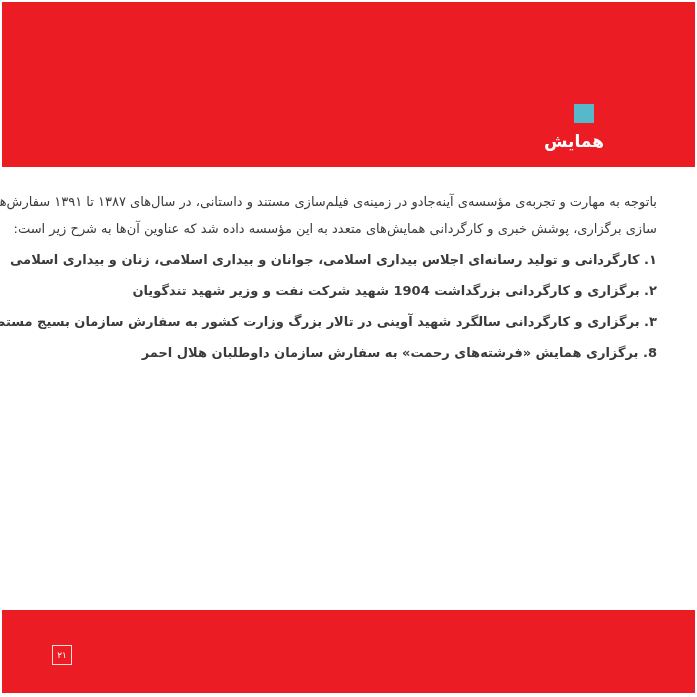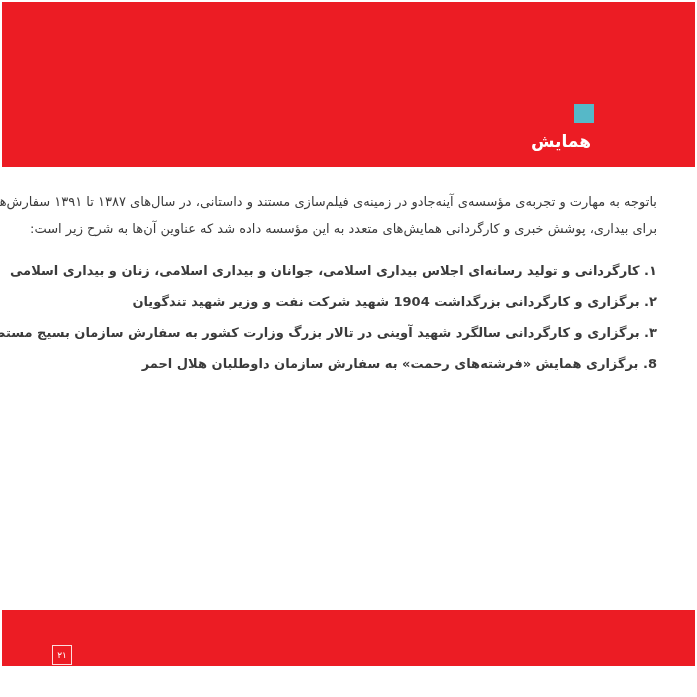--- a/index.html
+++ b/index.html
@@ -23,21 +23,21 @@
   }
   .accent-square {
     position: absolute;
     left: 572px; top: 102px;
     width: 20px; height: 19px;
     background: #56b8c8;
   }
   .section-title {
     position: absolute;
     top: 128px;
-    right: 104px;
+    right: 91px;
     direction: rtl;
     color: #ffffff;
     font-size: 17px;
     font-weight: bold;
     line-height: 22px;
     white-space: nowrap;
   }
 
   
   .content {
@@ -49,35 +49,35 @@
     text-align: right;
     color: #3b3b3b;
   }
   .intro-line {
     font-size: 13px;
     line-height: 27px;
     white-space: nowrap;
     font-weight: 500;
   }
   .event-list {
-    margin-top: 21px;
+    margin-top: 10px;
   }
   .list-item {
     font-size: 13px;
     font-weight: bold;
     line-height: 16px;
     margin-bottom: 15px;
     white-space: nowrap;
   }
 
   
   .band-bottom {
     position: absolute;
     left: 2px; right: 2px; top: 610px;
-    height: 56px;
+    height: 83px;
     background: #ec1c24;
   }
   .page-num-box {
     position: absolute;
     left: 50px; top: 35px;
     width: 20px; height: 20px;
     border: 1px solid rgba(255,255,255,0.85);
     display: flex;
     align-items: center;
     justify-content: center;
@@ -95,21 +95,21 @@
 <div class="page">
 
   <div class="band-top">
     <div class="accent-square"></div>
     <div class="section-title">همایش</div>
   </div>
 
   <div class="content">
     <div class="intro">
       <div class="intro-line">باتوجه به مهارت و تجربه‌ی مؤسسه‌ی آینه‌جادو در زمینه‌ی فیلم‌سازی مستند و داستانی، در سال‌های ۱۳۸۷ تا ۱۳۹۱ سفارش‌هایی</div>
-      <div class="intro-line">برای بیداری، پوشش خبری و کارگردانی همایش‌های متعدد به این مؤسسه داده شد که عناوین آن‌ها به شرح زیر است:</div>
+      <div class="intro-line">سازی برگزاری، پوشش خبری و کارگردانی همایش‌های متعدد به این مؤسسه داده شد که عناوین آن‌ها به شرح زیر است:</div>
     </div>
 
     <div class="event-list">
       <div class="list-item">۱. کارگردانی و تولید رسانه‌ای اجلاس بیداری اسلامی، جوانان و بیداری اسلامی، زنان و بیداری اسلامی</div>
       <div class="list-item">۲. برگزاری و کارگردانی بزرگداشت 1904 شهید شرکت نفت و وزیر شهید تندگویان</div>
       <div class="list-item">۳. برگزاری و کارگردانی سالگرد شهید آوینی در تالار بزرگ وزارت کشور به سفارش سازمان بسیج مستضعفین به مدت سه سال</div>
       <div class="list-item">8. برگزاری همایش «فرشته‌های رحمت» به سفارش سازمان داوطلبان هلال احمر</div>
     </div>
   </div>
 

